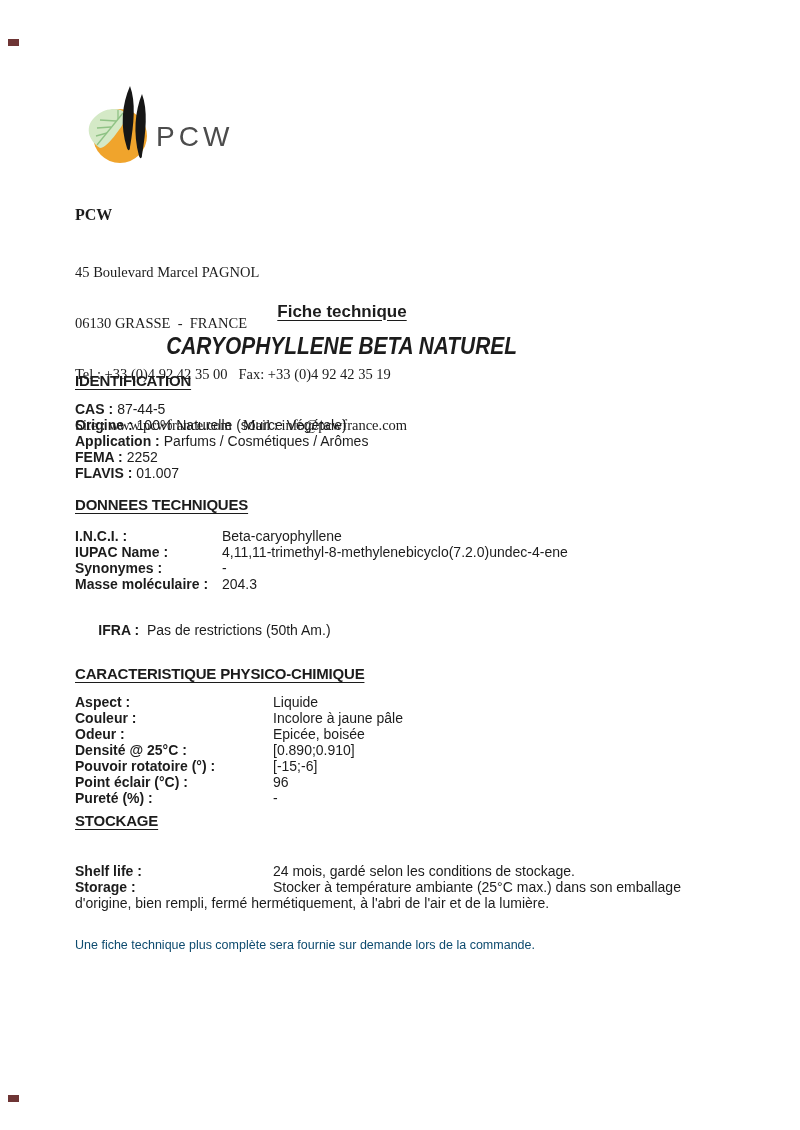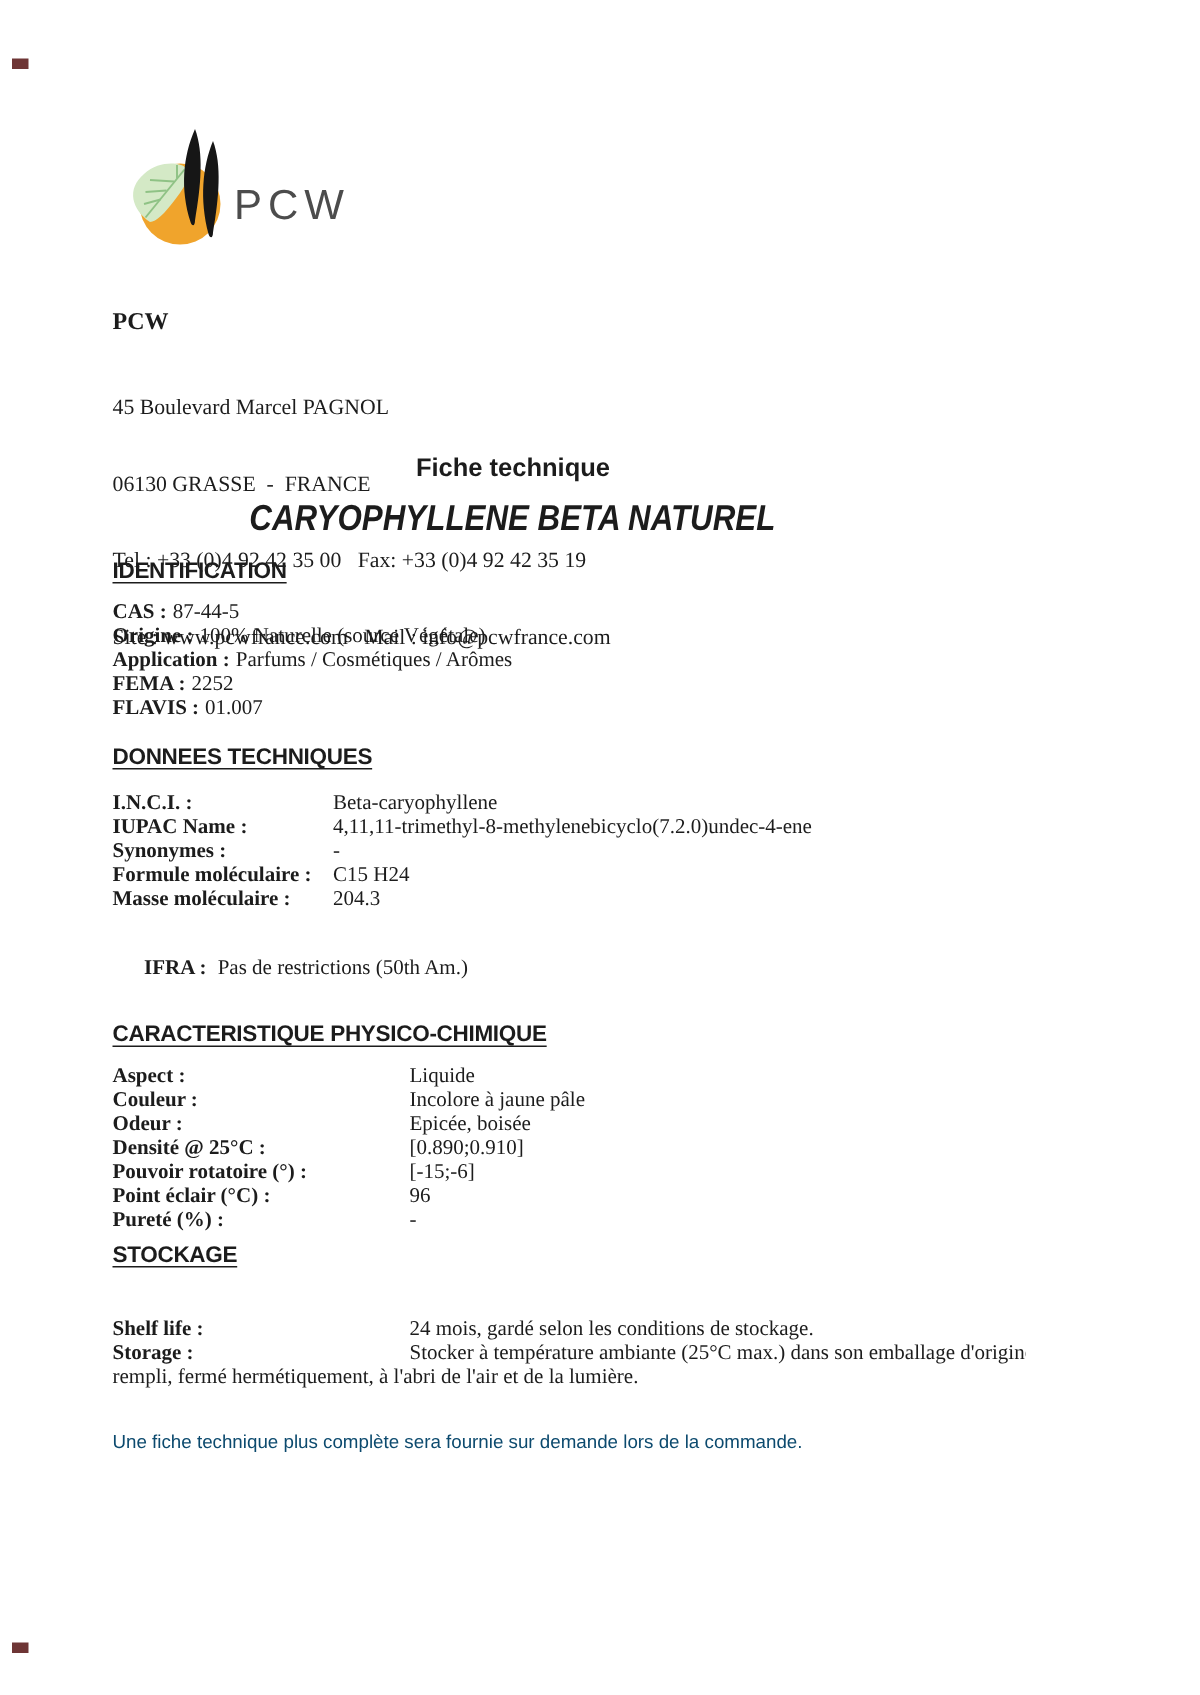--- a/index.html
+++ b/index.html
@@ -25,37 +25,37 @@
     position:absolute;left:75px;top:172px;
     font-family:"Liberation Serif","DejaVu Serif",serif;
     font-size:14.5px;line-height:17px;white-space:pre-wrap;
   }
   .company .name{font-weight:bold;font-size:16px;margin-bottom:7px;}
 
   .fiche-title{
     position:absolute;top:302px;left:0;width:100%;
     text-align:center;font-size:17px;font-weight:bold;
   }
-  .fiche-title span{text-underline-offset:3px;}
+  .fiche-title span{text-decoration:underline;text-underline-offset:3px;}
   .product-title{
     position:absolute;top:332px;left:0;width:100%;text-align:center;
     font-size:24px;font-weight:bold;white-space:nowrap;font-style:italic;
   }
   .product-title span{display:inline-block;transform:scaleX(0.87);transform-origin:center;letter-spacing:0px;}
 
   .content{
     position:absolute;left:75px;top:373px;width:665px;
     font-size:14px;line-height:16px;
   }
   .sec-heading{
     font-weight:bold;font-size:15px;line-height:16px;letter-spacing:-0.2px;
   }
   .sec-heading span{text-decoration:underline;text-underline-offset:3px;}
   .rows{margin:0;}
-  .kv{white-space:pre-wrap;font-family:Liberation Serif, serif;}
+  .kv{white-space:pre-wrap;}
   .lbl{font-weight:bold;}
   .val-inline{margin-left:4px;}
   .col-s{display:inline-block;min-width:144px;vertical-align:top;}
   .col-w{display:inline-block;min-width:195px;vertical-align:top;}
   .val-col{margin-left:3px;}
 
   .mt-id-rows{margin-top:12px;}
   .mt-h2{margin-top:16px;}
   .mt-tech-rows{margin-top:15px;}
   .mt-ifra{margin-top:14px;}
@@ -125,21 +125,20 @@
       <div class="kv"><span class="lbl">FLAVIS :</span><span class="val-inline">01.007</span></div>
     </div>
 
     <div class="sec-heading mt-h2">
       <span>DONNEES TECHNIQUES</span>
     </div>
     <div class="rows mt-tech-rows">
       <div class="kv"><span class="lbl col-s">I.N.C.I. :</span><span class="val-col">Beta-caryophyllene</span></div>
       <div class="kv"><span class="lbl col-s">IUPAC Name :</span><span class="val-col">4,11,11-trimethyl-8-methylenebicyclo(7.2.0)undec-4-ene</span></div>
       <div class="kv"><span class="lbl col-s">Synonymes :</span><span class="val-col">-</span></div>
-      <div class="kv"><span class="lbl col-s">Formule moléculaire :</span><span class="val-col">C15 H24</span></div>
       <div class="kv"><span class="lbl col-s">Masse moléculaire :</span><span class="val-col">204.3</span></div>
     </div>
 
     <div class="kv mt-ifra">
       <span class="lbl">IFRA :</span><span class="val-inline"> Pas de restrictions (50th Am.)</span>
     </div>
 
     <div class="sec-heading mt-h3">
       <span>CARACTERISTIQUE PHYSICO-CHIMIQUE</span>
     </div>

